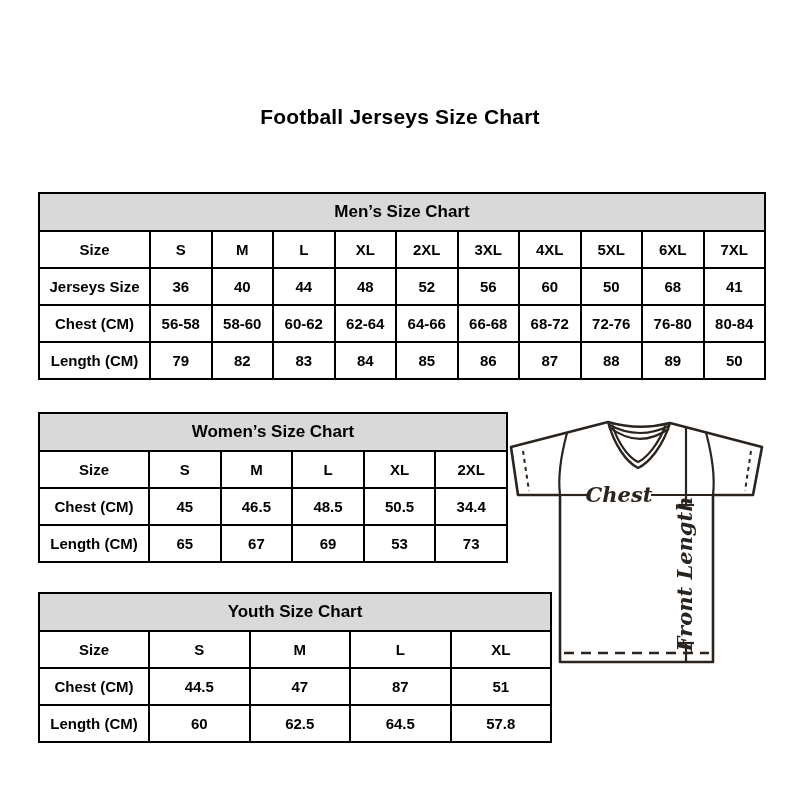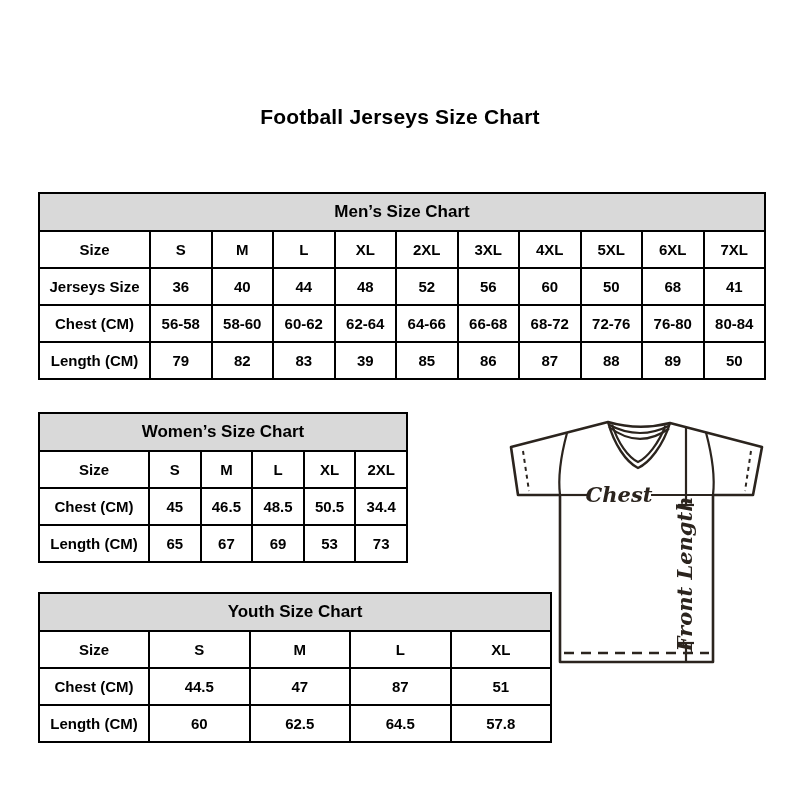--- a/index.html
+++ b/index.html
@@ -16,21 +16,21 @@
   }
   table.size-table th, table.size-table td {
     border:2px solid #000; padding:0; text-align:center; vertical-align:middle;
     font-weight:bold; color:#000;
   }
   table.size-table th.tbl-title {
     height:36px; font-size:17px; background:var(--header-bg,#d9d9d9);
   }
   table.size-table td { height:35px; font-size:15px; }
   #mens-table   { left:38px; top:148px; width:728px; }
-  #womens-table { left:38px; top:368px; width:370px; }
+  #womens-table { left:38px; top:368px; width:470px; }
   #youth-table  { left:38px; top:548px; width:514px; }
   #jersey-svg { position:absolute; left:500px; top:410px; width:280px; height:260px; }
   #jersey-svg path, #jersey-svg line { stroke:var(--jersey-stroke,#2b241e); fill:none; }
   #jersey-svg text {
     fill:var(--jersey-stroke,#2b241e);
     font-family:"DejaVu Serif", serif; font-style:italic; font-weight:bold;
   }
 </style>
 </head>
 <body>
@@ -96,21 +96,21 @@
           <td>68-72</td>
           <td>72-76</td>
           <td>76-80</td>
           <td>80-84</td>
         </tr>
         <tr>
           <td>Length (CM)</td>
           <td>79</td>
           <td>82</td>
           <td>83</td>
-          <td>39</td>
+          <td>84</td>
           <td>85</td>
           <td>86</td>
           <td>87</td>
           <td>88</td>
           <td>89</td>
           <td>50</td>
         </tr>
       </tbody>
     </table>
 

